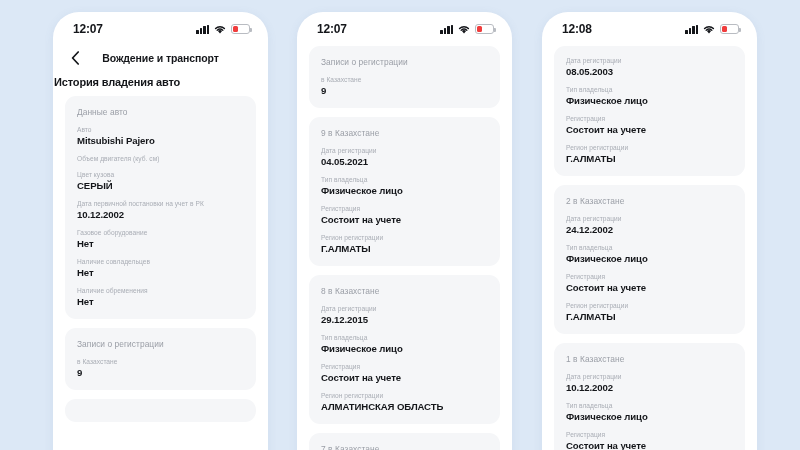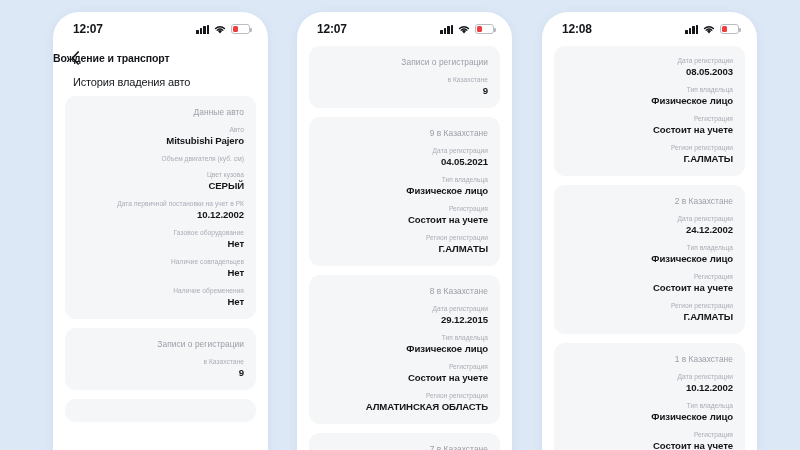--- a/index.html
+++ b/index.html
@@ -91,43 +91,43 @@
   }
   .back-chevron {
     width: 16px; height: 16px;
     display: flex; align-items: center; justify-content: center;
     cursor: pointer;
   }
   .back-chevron svg { display: block; }
   .nav-title {
     position: absolute;
     left: 0; right: 0;
+    text-align: center;
     font-size: 10.5px;
     font-weight: bold;
     color: #14161a;
     letter-spacing: -0.1px;
     pointer-events: none;
   }
 
   .page-title {
     font-size: 11px;
-    font-weight: normal;
+    font-weight: bold;
     color: #14161a;
-    padding: 6px 16px 8px 20px;
+    padding: 6px 16px 8px 1px;
     letter-spacing: -0.15px;
   }
 
   .cards { padding: 0 12px; }
 
   .card {
     background: #f5f6f8;
     border-radius: 11px;
     padding: 11px 12px 12px 12px;
     margin-bottom: 9px;
-    text-align: right;
   }
   .card-title {
     font-size: 8.4px;
     color: #9a9ea6;
     margin-bottom: 9px;
     letter-spacing: 0.05px;
   }
   .field { margin-bottom: 9px; }
   .field:last-child { margin-bottom: 0; }
   .field-label {

